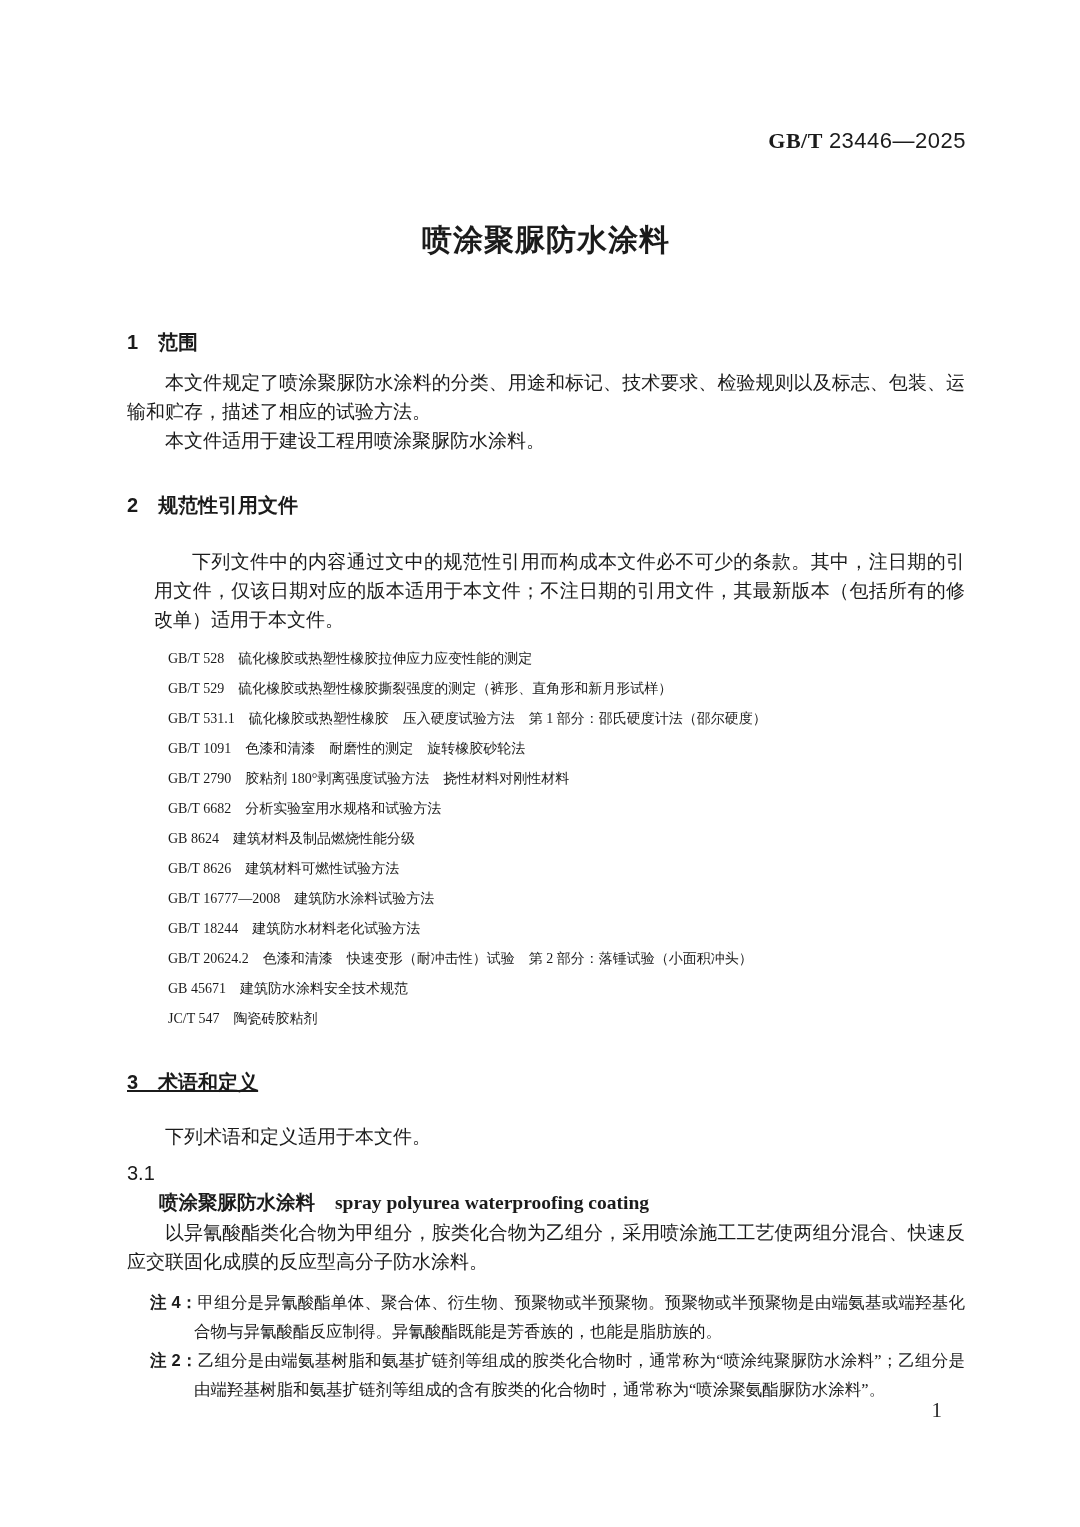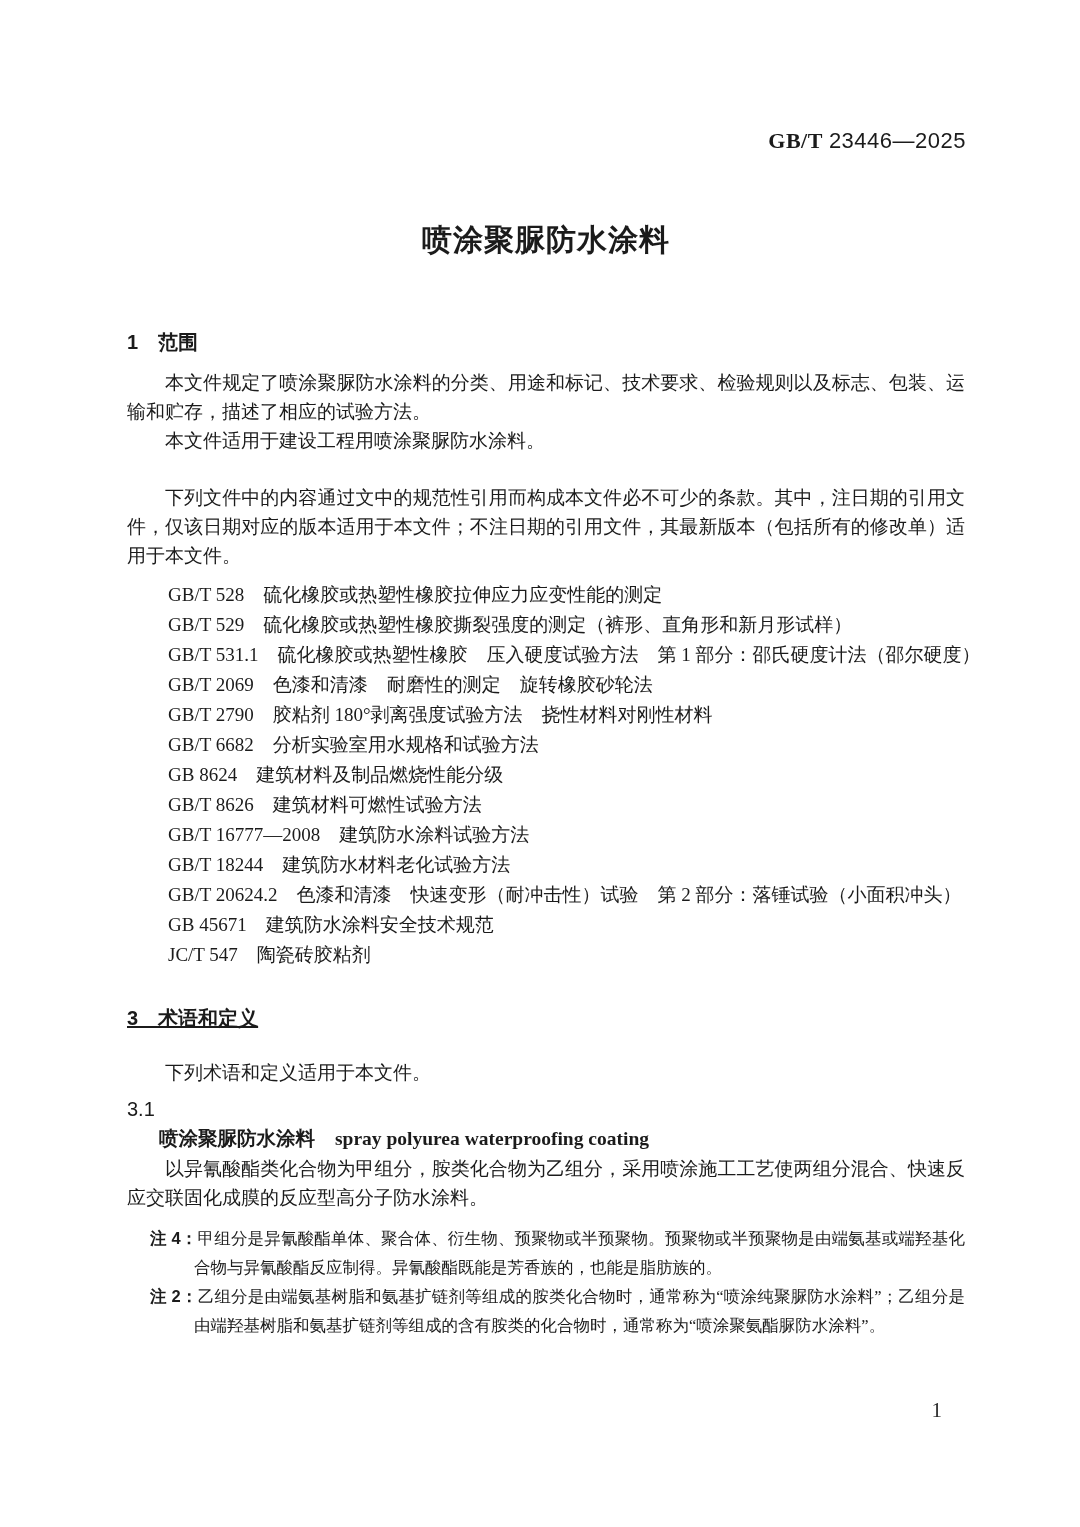--- a/index.html
+++ b/index.html
@@ -55,28 +55,28 @@
   .h-s1 { margin-top: 68px; }
   .h-s2 { margin-top: 36px; }
   .h-s3 { margin-top: 34px; text-decoration: underline; }
   .body-para {
     font-size: 19px;
     line-height: 29px;
     text-align: justify;
     text-indent: 2em;
   }
   .p-first { margin-top: 12px; }
-  .p-intro2 { margin-top: 28px; }
+  .p-intro2 { margin-top: 28px; margin-left: 27px; }
   .p-intro3 { margin-top: 26px; }
   .ref-list {
     margin-top: 10px;
     list-style: none;
   }
   .ref-list li {
-    font-size: 19px;
+    font-size: 14px;
     line-height: 30px;
     padding-left: 41px;
     white-space: nowrap;
   }
   .term-number {
     margin-top: 8px;
     font-family: "Liberation Sans", "DejaVu Sans", sans-serif;
     font-size: 20px;
     line-height: 29px;
   }
@@ -166,26 +166,27 @@
   </div>
 
   <div class="content">
 
     <div class="doc-title">喷涂聚脲防水涂料</div>
 
     <div class="sec-heading h-s1">1　范围</div>
     <p class="body-para p-first">本文件规定了喷涂聚脲防水涂料的分类、用途和标记、技术要求、检验规则以及标志、包装、运输和贮存，描述了相应的试验方法。</p>
     <p class="body-para">本文件适用于建设工程用喷涂聚脲防水涂料。</p>
 
+    <div class="sec-heading h-s2">2　规范性引用文件</div>
     <p class="body-para p-intro2">下列文件中的内容通过文中的规范性引用而构成本文件必不可少的条款。其中，注日期的引用文件，仅该日期对应的版本适用于本文件；不注日期的引用文件，其最新版本（包括所有的修改单）适用于本文件。</p>
     <ul class="ref-list">
         <li>GB/T 528　硫化橡胶或热塑性橡胶拉伸应力应变性能的测定</li>
         <li>GB/T 529　硫化橡胶或热塑性橡胶撕裂强度的测定（裤形、直角形和新月形试样）</li>
         <li>GB/T 531.1　硫化橡胶或热塑性橡胶　压入硬度试验方法　第 1 部分：邵氏硬度计法（邵尔硬度）</li>
-        <li>GB/T 2069　色漆和清漆　耐磨性的测定　旋转橡胶砂轮法</li>
+        <li>GB/T 1091　色漆和清漆　耐磨性的测定　旋转橡胶砂轮法</li>
         <li>GB/T 2790　胶粘剂 180°剥离强度试验方法　挠性材料对刚性材料</li>
         <li>GB/T 6682　分析实验室用水规格和试验方法</li>
         <li>GB 8624　建筑材料及制品燃烧性能分级</li>
         <li>GB/T 8626　建筑材料可燃性试验方法</li>
         <li>GB/T 16777—2008　建筑防水涂料试验方法</li>
         <li>GB/T 18244　建筑防水材料老化试验方法</li>
         <li>GB/T 20624.2　色漆和清漆　快速变形（耐冲击性）试验　第 2 部分：落锤试验（小面积冲头）</li>
         <li>GB 45671　建筑防水涂料安全技术规范</li>
         <li>JC/T 547　陶瓷砖胶粘剂</li>
       </ul>

